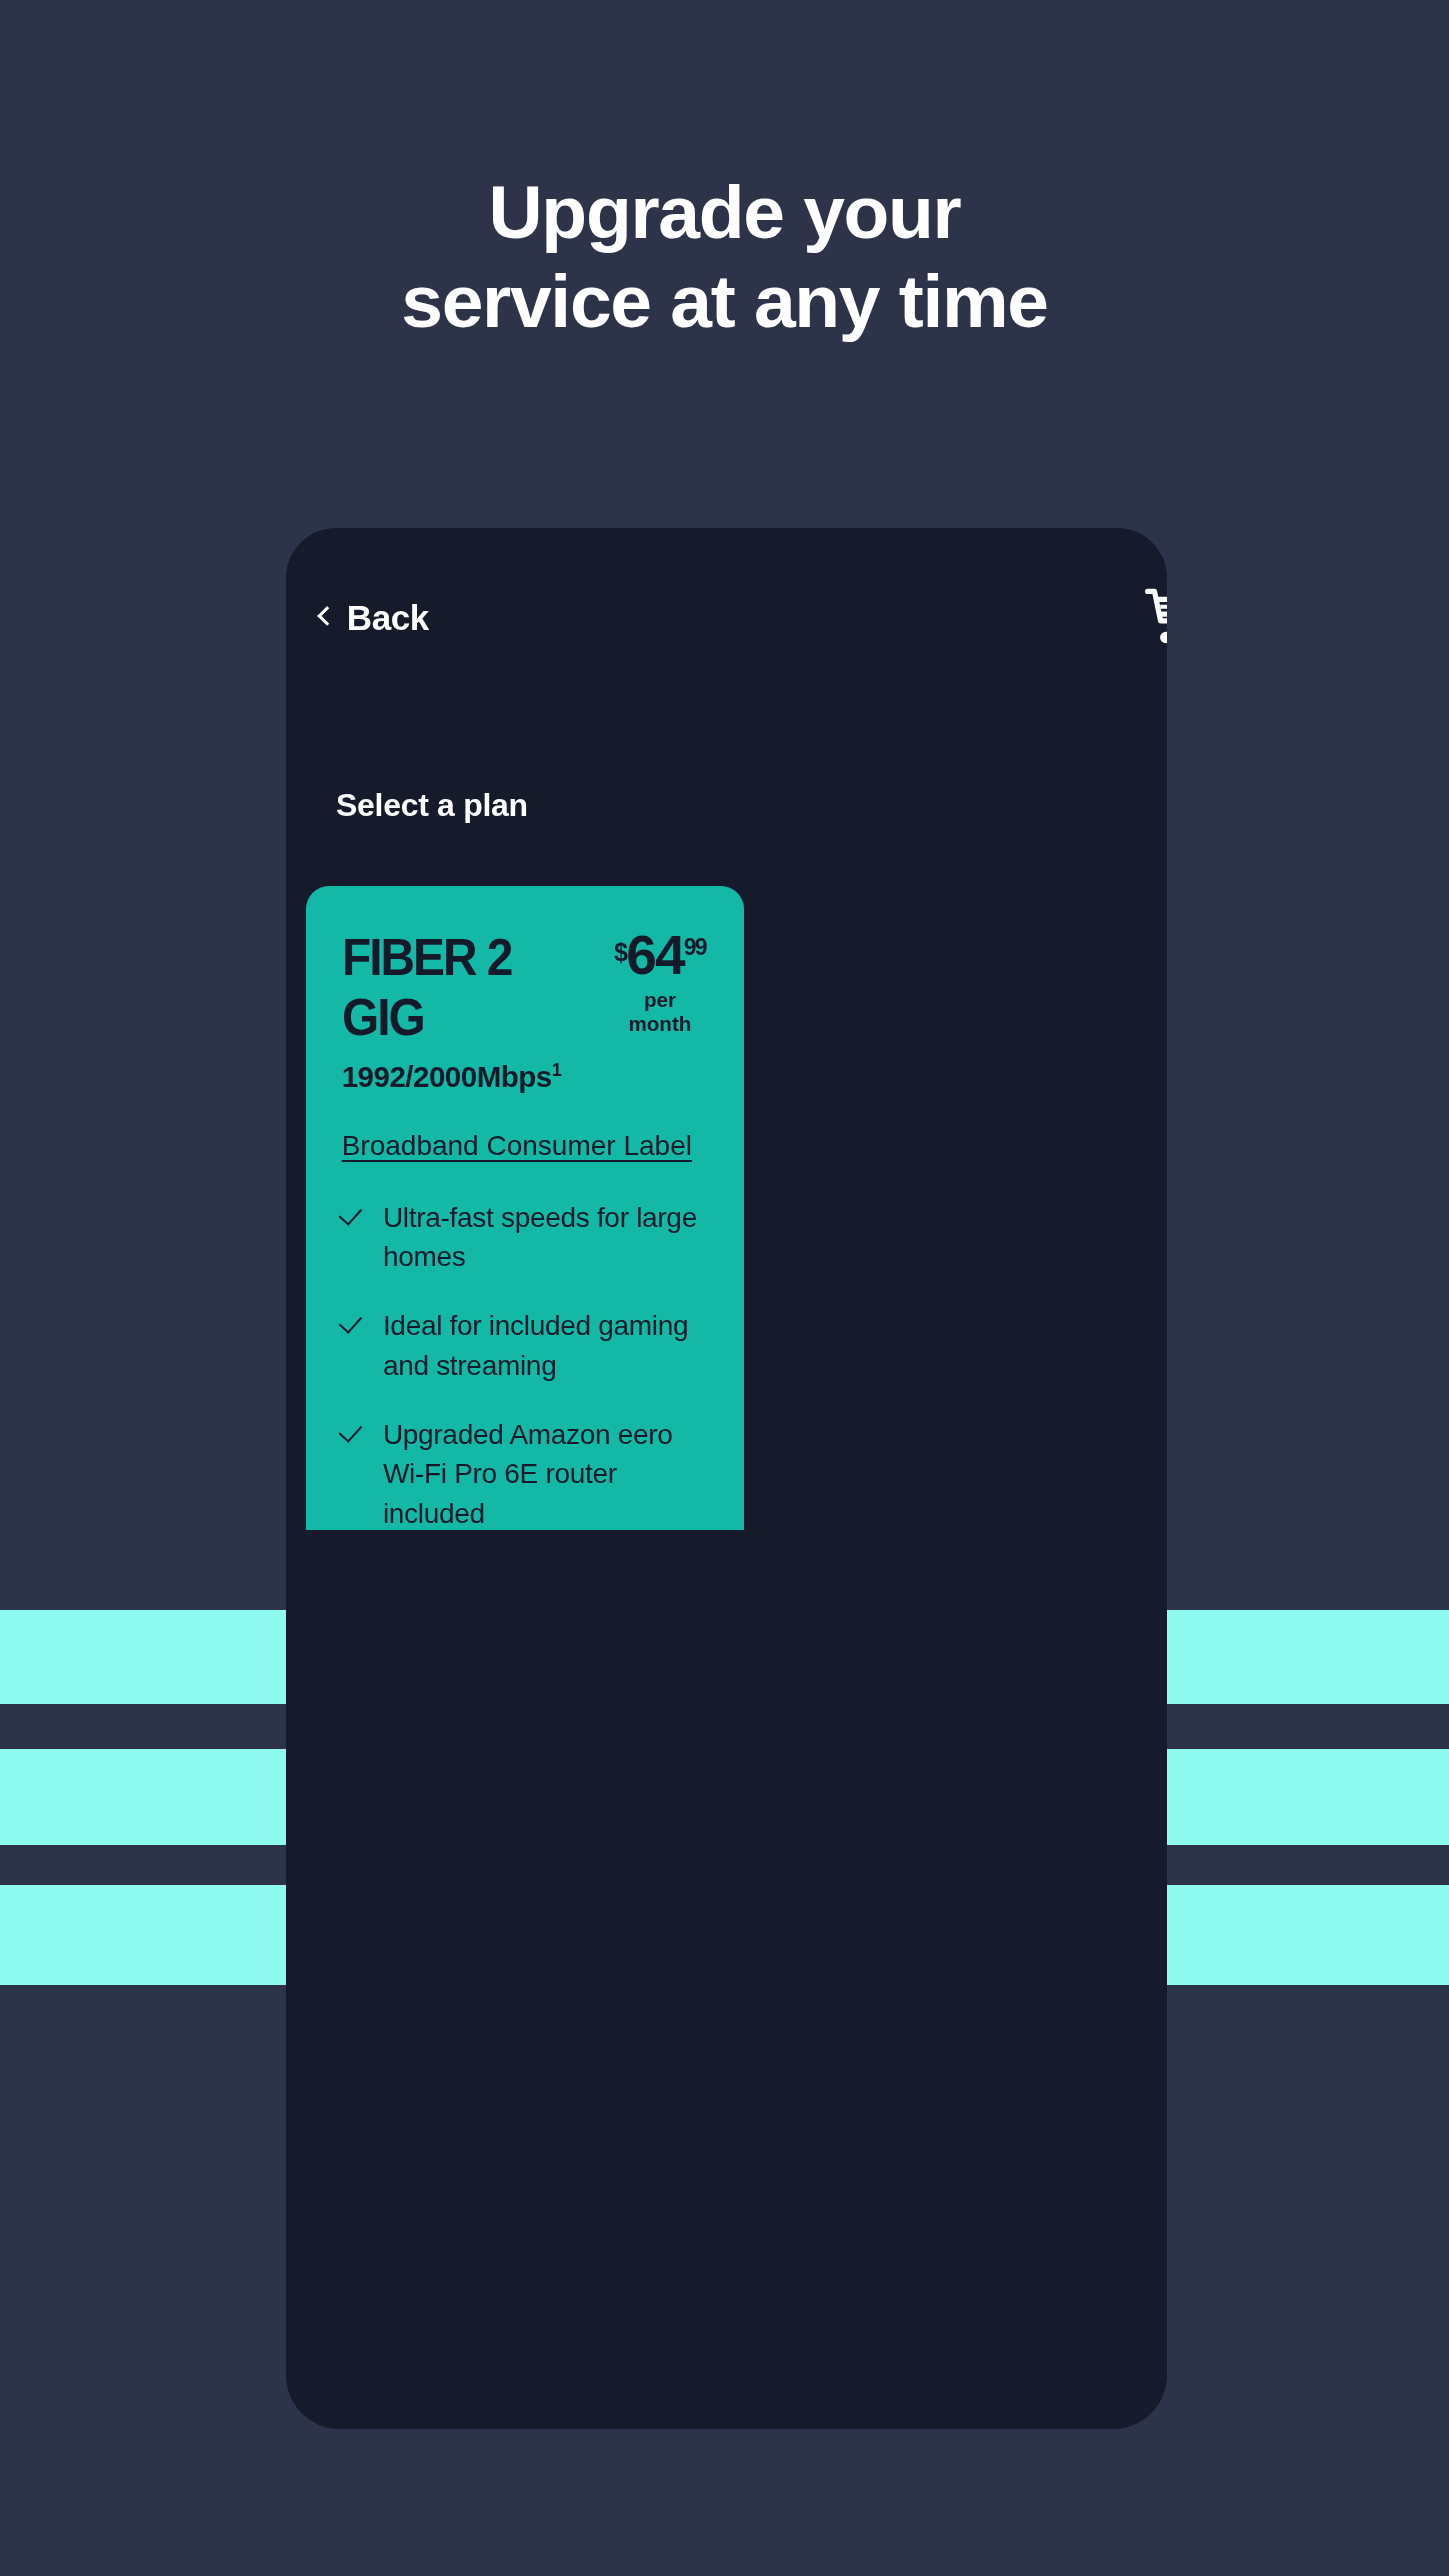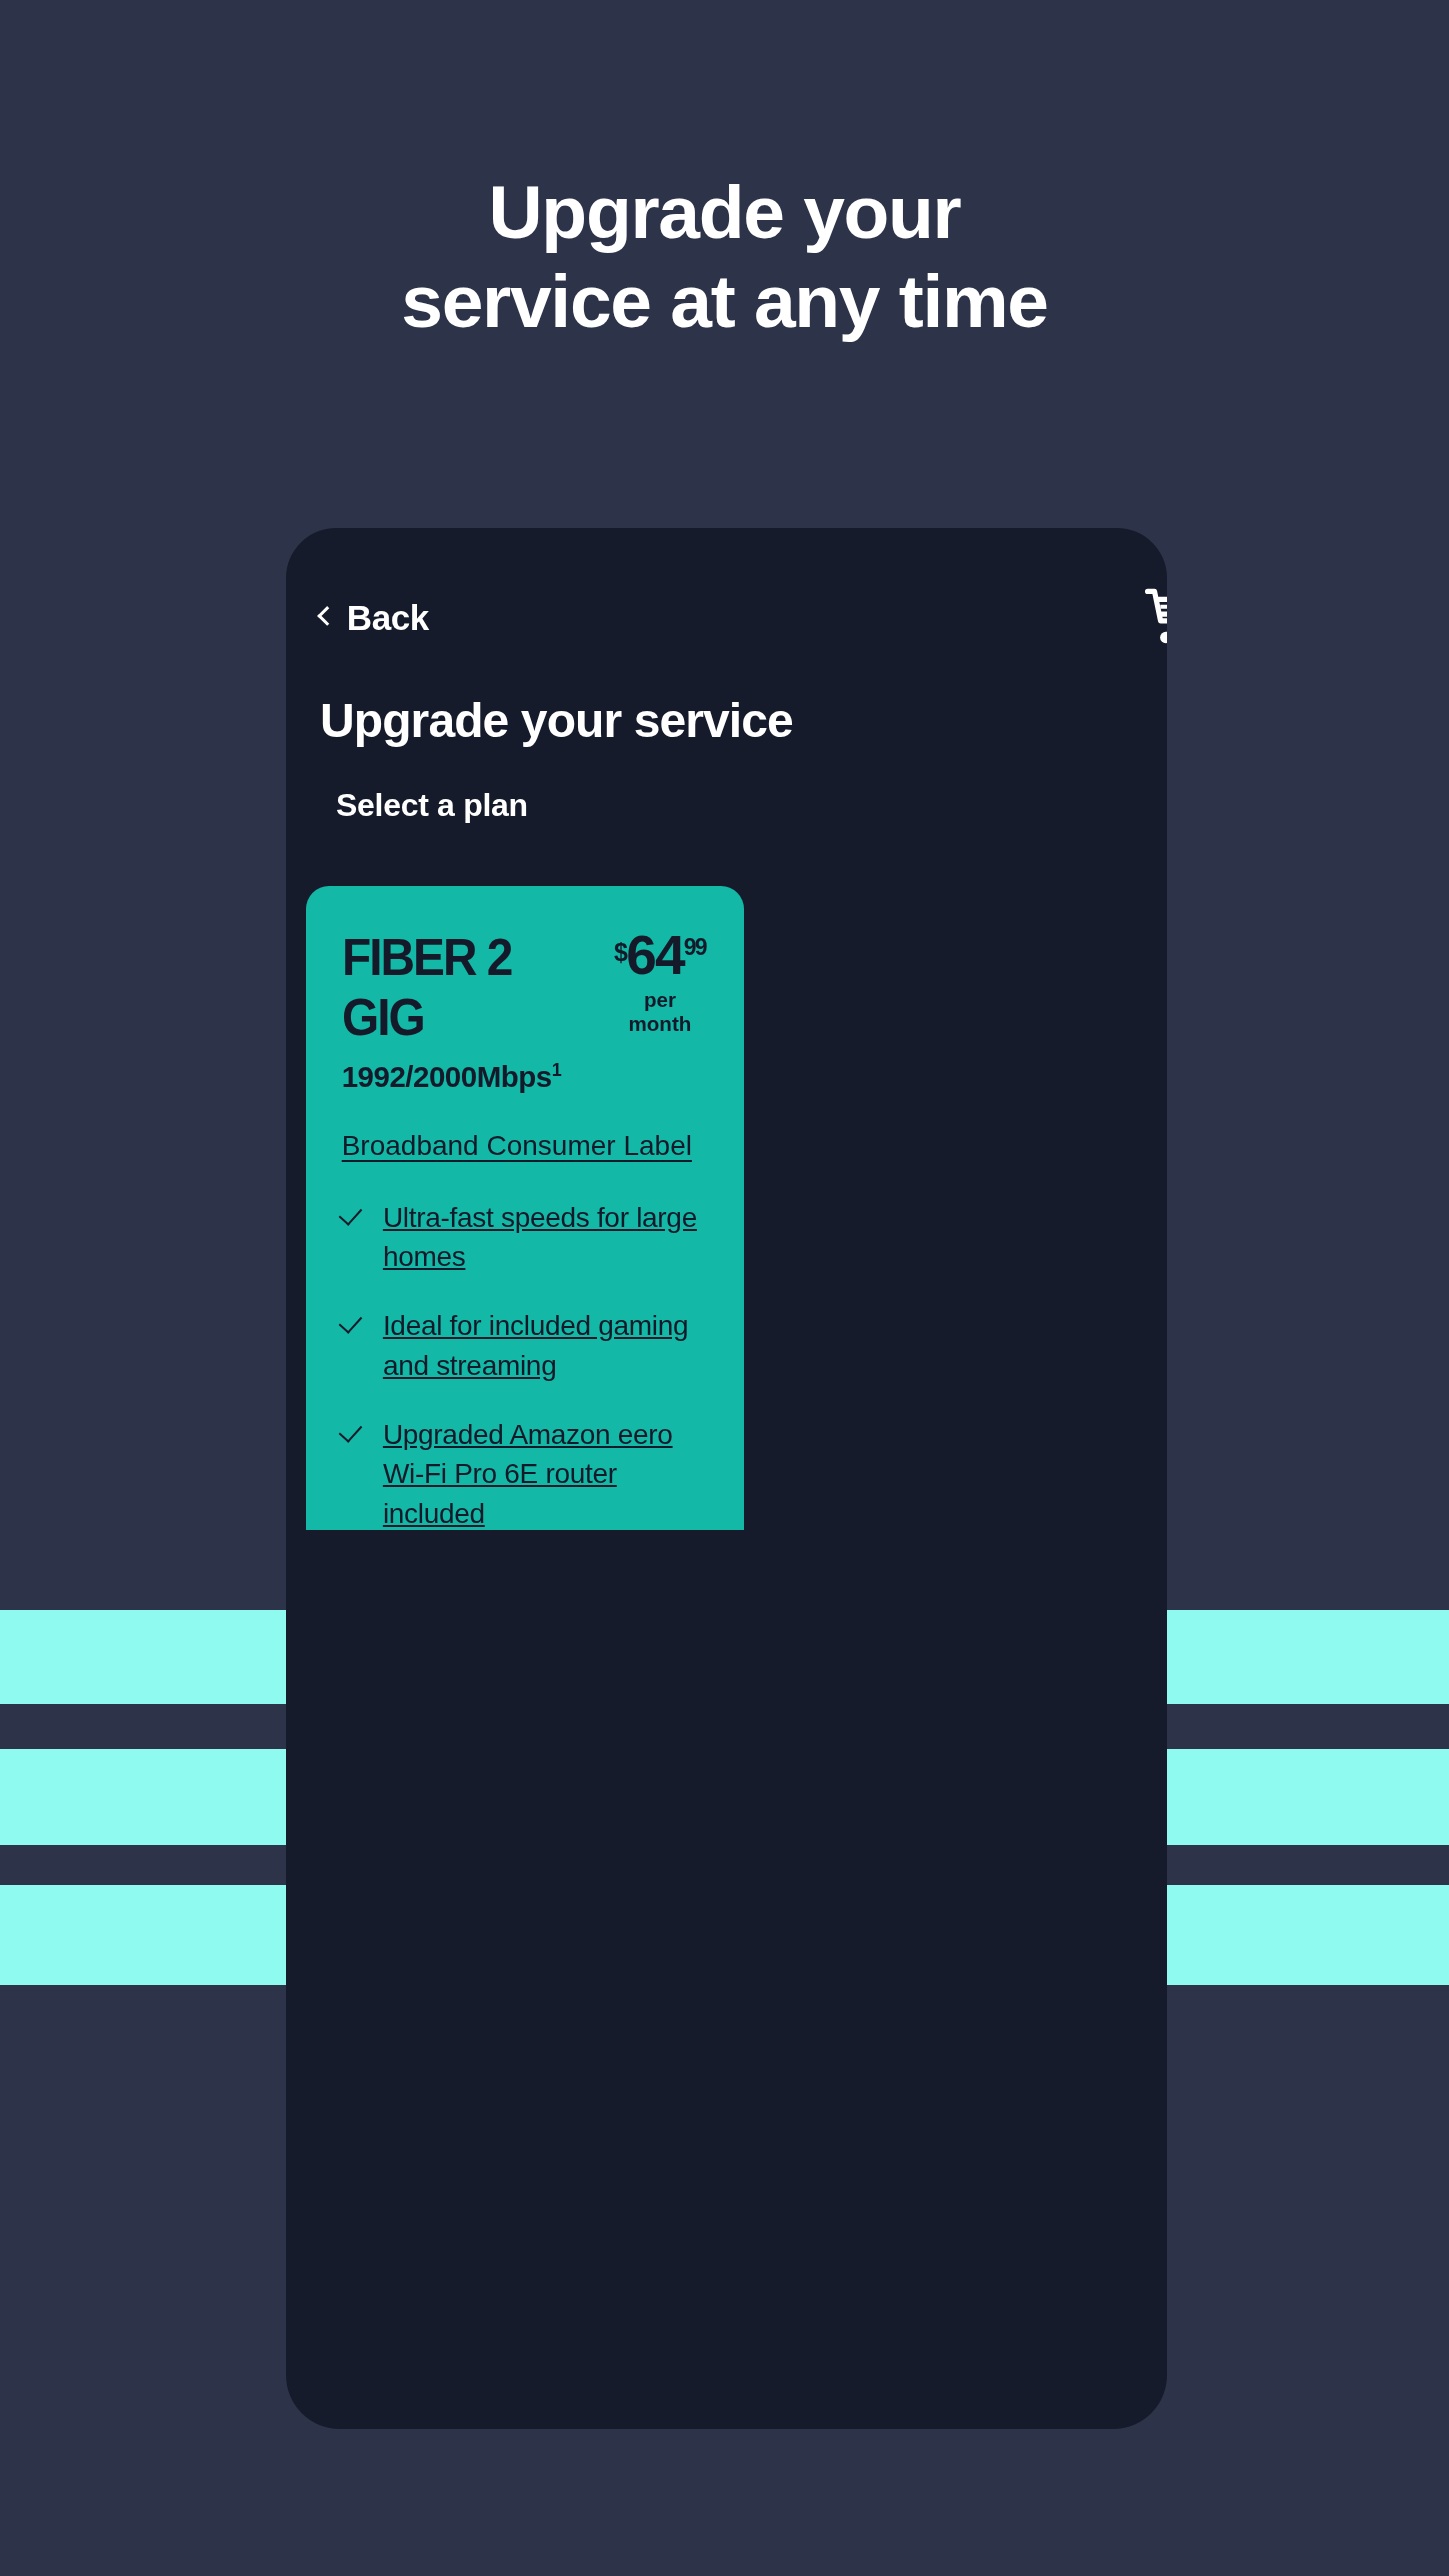--- a/index.html
+++ b/index.html
@@ -158,21 +158,21 @@
   .fcheck {
     flex:0 0 auto; width:21.5px; height:21.5px; margin-top:5.4px;
     position:relative;
   }
   .fcheck::after {
     content:""; position:absolute; left:2.7px; top:0px;
     width:10.7px; height:19px;
     border-right:2.7px solid #141A2A; border-bottom:2.7px solid #141A2A;
     transform:rotate(42deg);
   }
-  .ftext { font-size:28px; color:#141A2A; line-height:1.42; letter-spacing:-0.3px;text-decoration:underline; }
+  .ftext { font-size:28px; color:#141A2A; line-height:1.42; letter-spacing:-0.3px; }
 
   .selected-btn {
     margin-top:41px;
     height:97px; border-radius:48px;
     background:#141A2A; color:#ffffff;
     display:flex; align-items:center; justify-content:center; gap:19.7px;
     font-size:29.5px; font-weight:bold; letter-spacing:0.5px;
   }
   .sel-check { position:relative; width:23px; height:23px; }
   .sel-check::after {
@@ -226,21 +226,20 @@
           <circle cx="15" cy="21" r="2.5" fill="#141A2A"></circle>
           <circle cx="25" cy="21" r="2.5" fill="#141A2A"></circle>
           <path d="M14.5 25.5 Q20 30.5 25.5 25.5" fill="none" stroke="#141A2A" stroke-width="3" stroke-linecap="round"></path>
           <circle cx="29.5" cy="9.5" r="2.6" fill="#141A2A"></circle>
           <circle cx="34.6" cy="5.4" r="1.7" fill="#141A2A"></circle>
         </svg>
       </div>
     </div>
   </div>
 
-  <div class="screen-title">Upgrade your service</div>
   <div class="screen-sub">Select a plan</div>
 
 
   <div class="card">
     <div class="card-inner">
 
       <div class="plan-head">
         <div>
           <div class="plan-name">FIBER 2 GIG</div>
           <div class="plan-speed">

